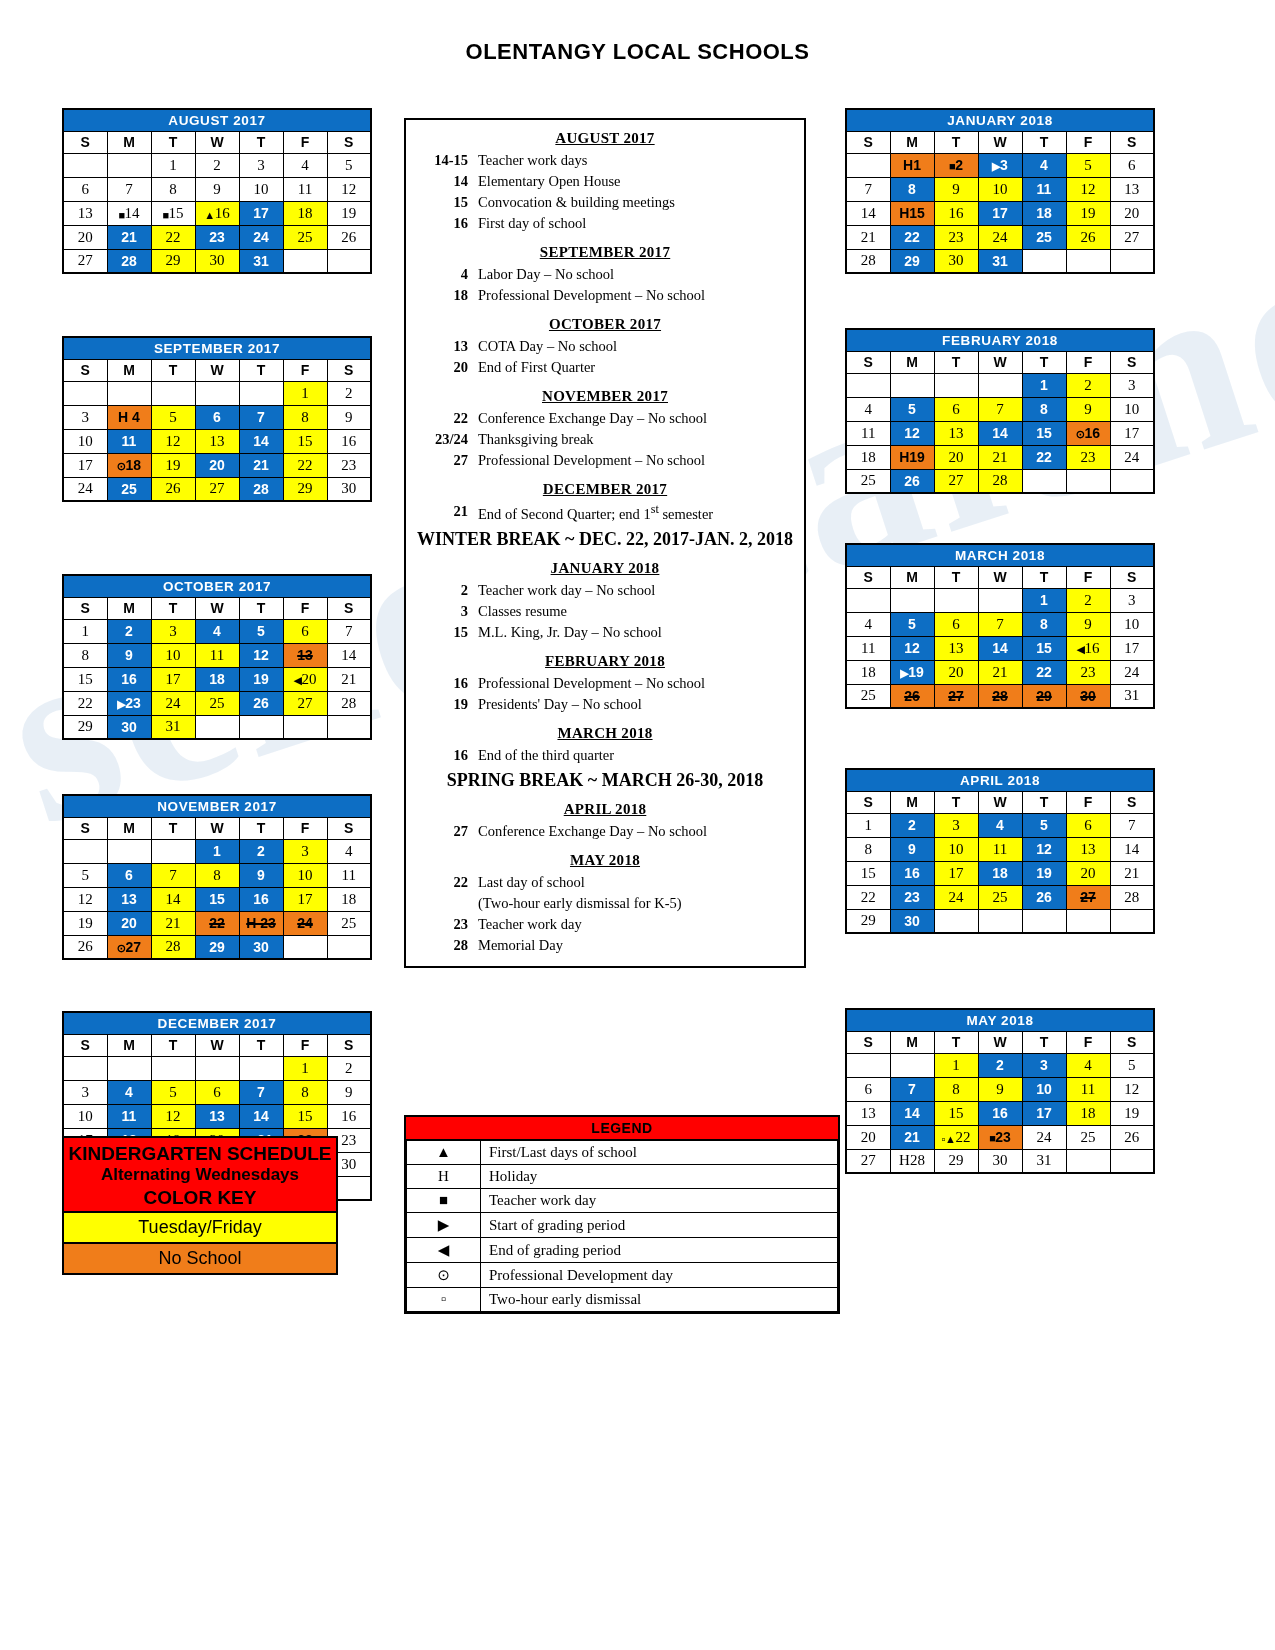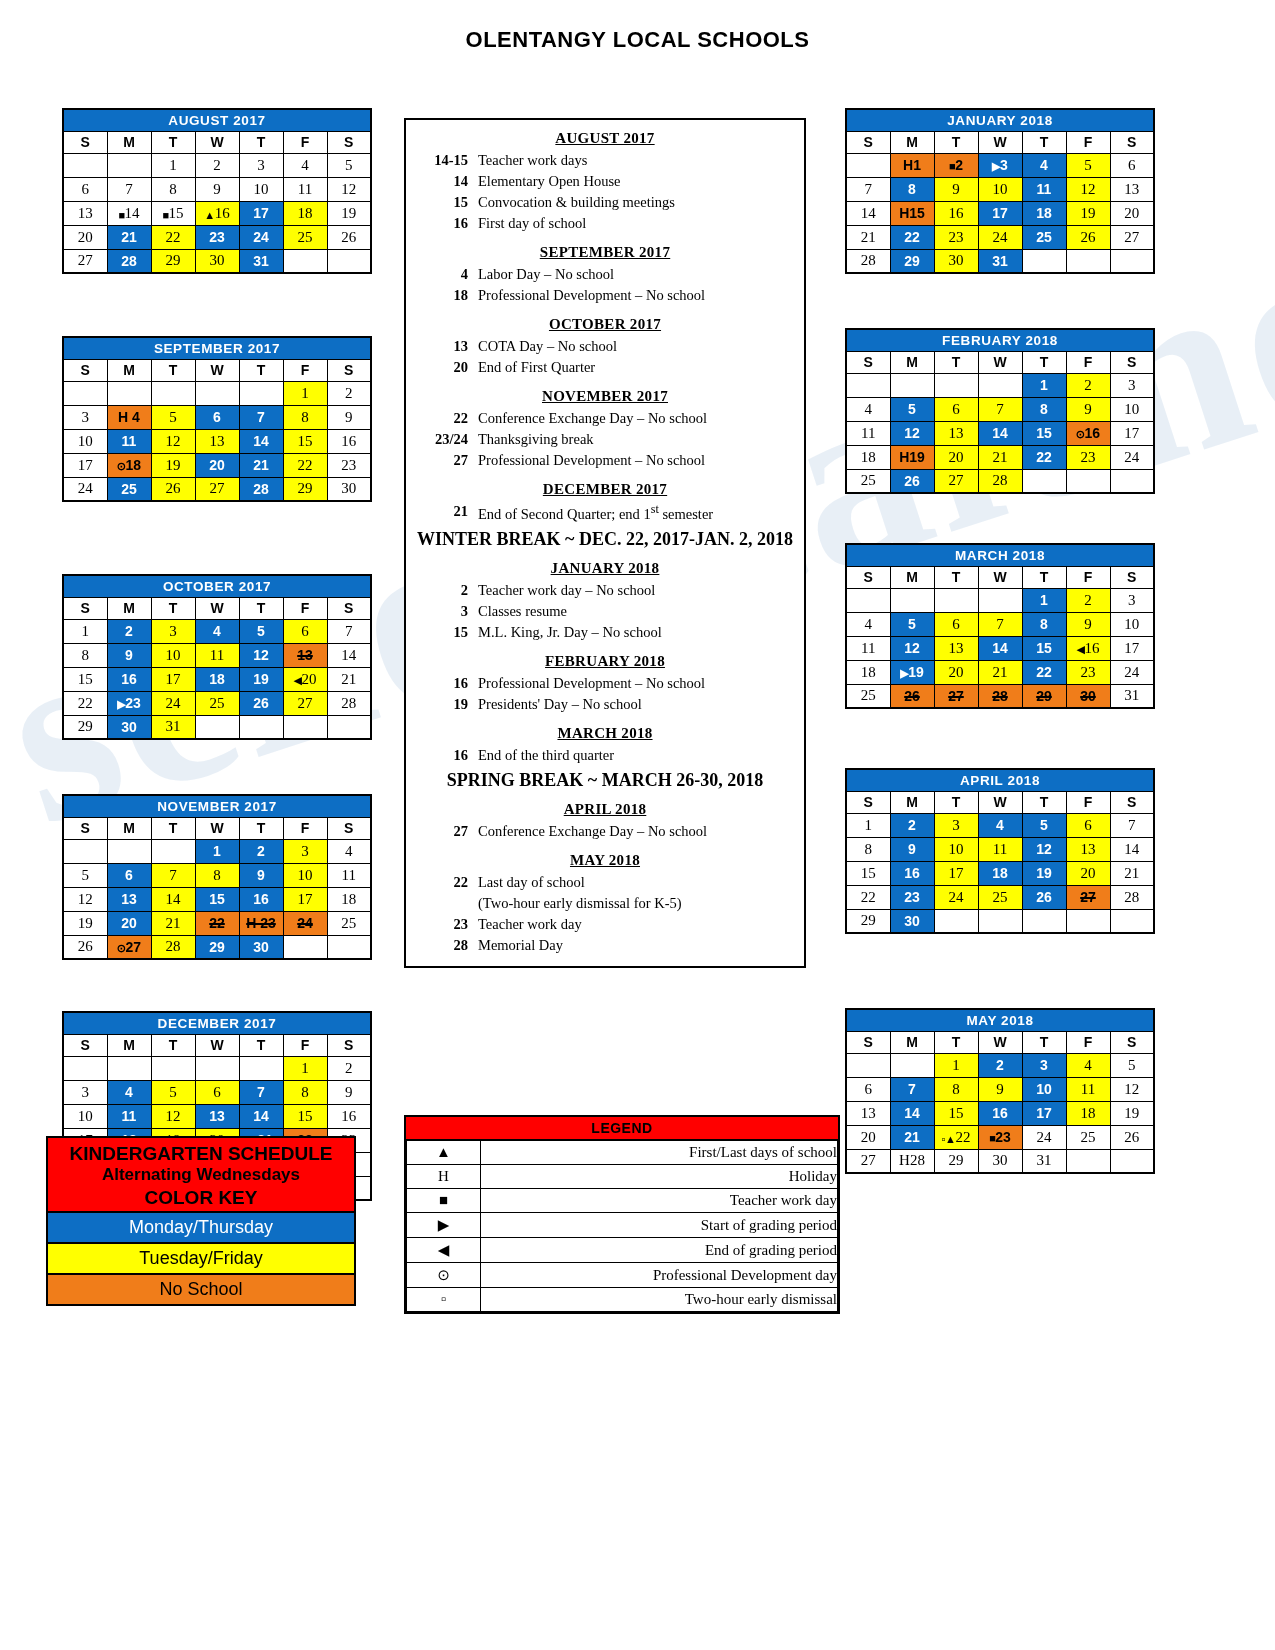--- a/index.html
+++ b/index.html
@@ -9,21 +9,21 @@
     background:#ffffff;
     font-family:"Liberation Sans", sans-serif;
     color:#000;
     position:relative;
     overflow:hidden;
   }
 
   
   #title-block {
     text-align:center;
-    padding-top:26px;
+    padding-top:38px;
     line-height:1.25;
   }
   #title-block .tline {
     font-size:22px;
     font-weight:bold;
     letter-spacing:.5px;
     font-family:"Liberation Sans", sans-serif;
   }
 
   
@@ -84,21 +84,21 @@
     width:62px; min-width:62px; text-align:right;
     font-weight:bold; padding-right:10px;
   }
   .n-text { flex:1; }
   .n-center {
     text-align:center; font-weight:bold; font-size:18px;
     margin:4px 0 2px 0; font-variant:small-caps;
   }
 
   
-  #schedule { position:absolute; left:46px; top:1136px; width:310px; border:2px solid #000; }
+  #schedule { position:absolute; left:62px; top:1136px; width:276px; border:2px solid #000; }
   #schedule .sch-red {
     background:#ff0000; color:#000; text-align:center; font-weight:bold;
     font-size:19px; padding:4px 0 2px 0; line-height:1.22;
     font-family:"Liberation Sans", sans-serif;
     border-bottom:2px solid #000;
   }
   #schedule .sch-red .l2 { font-size:17px; }
   #schedule .key {
     text-align:center; font-size:18px; padding:4px 0;
     border-bottom:2px solid #000;
@@ -113,21 +113,21 @@
   #legend { position:absolute; left:404px; top:1115px; width:436px; border:2px solid #000; background:#fff; }
   #legend table { border-collapse:collapse; width:100%; }
   #legend .lg-head {
     background:#ff0000; color:#000; text-align:center;
     font-weight:bold; font-size:14px; letter-spacing:.5px;
     padding:3px 0; border-bottom:1px solid #000;
     font-family:"Liberation Sans", sans-serif;
   }
   #legend td { border:1px solid #000; font-size:15px; padding:3px 0; font-family:"Liberation Serif", serif; }
   #legend td.sym { width:74px; text-align:center; font-size:15px; }
-  #legend td.desc { padding-left:8px;text-align:right; }
+  #legend td.desc { padding-left:8px; }
 
   
   #watermark {
     position:absolute; left:110px; top:430px;
     width:1000px; height:1050px;
     pointer-events:none;
     color:rgba(120,160,200,0.17);
     font-size:250px; font-weight:bold;
     font-family:"Liberation Serif", serif;
     transform:rotate(-18deg);
@@ -920,21 +920,20 @@
   </div>
 </div>
 
 <div id="schedule">
   <div class="sch-red">
     <div>KINDERGARTEN SCHEDULE</div>
     <div class="l2">Alternating Wednesdays</div>
     <div>COLOR KEY</div>
   </div>
   <div id="schedule-keys">
-      <div class="key k-blue">Monday/Thursday</div>
       <div class="key k-yellow">Tuesday/Friday</div>
       <div class="key k-orange">No School</div>
     </div>
 </div>
 
 <div id="legend">
   <div class="lg-head">LEGEND</div>
   <table>
       <tbody id="legend-body">
         <tr>

